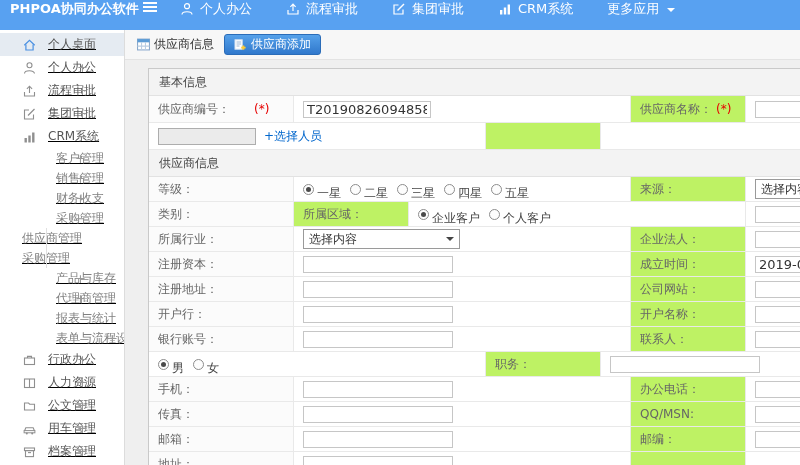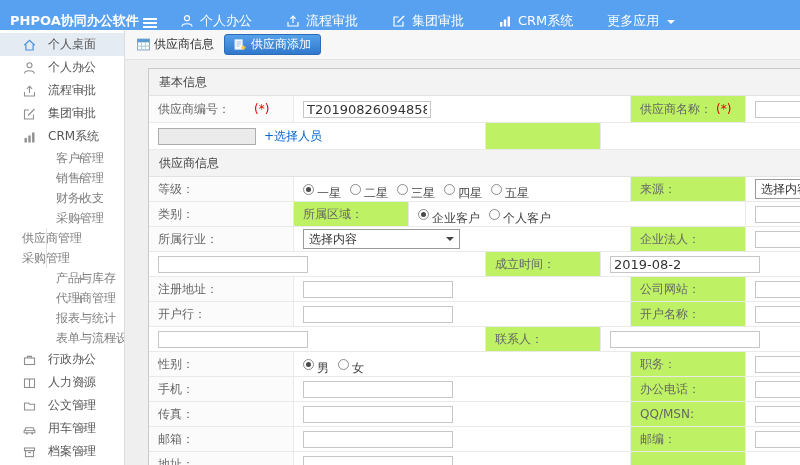--- a/index.html
+++ b/index.html
@@ -1,29 +1,29 @@
 <!DOCTYPE html>
 <html><head>
 <meta charset="utf-8">
 <style>
   * { margin:0; padding:0; box-sizing:border-box; }
   html,body { width:800px; height:465px; overflow:hidden;
     font-family:"DejaVu Sans","Liberation Sans",sans-serif; font-size:12px; }
 
   
-  .topbar { height:30px; background:#58a1f1; display:flex; align-items:flex-end; color:#fff; }
+  .topbar { height:30px; background:#58a1f1; display:flex; align-items:flex-start; color:#fff; }
   .logo { width:128px; padding-left:10px; font-weight:bold; font-size:13px; white-space:nowrap; }
   .hamburger { margin:0 22px 0 14px; cursor:pointer; display:flex; }
   .tb-item { display:flex; align-items:center; gap:6px; margin-right:34px; font-size:13px; cursor:pointer; white-space:nowrap; }
   .tbicon { display:flex; }
   .caret { width:0; height:0; border:4px solid transparent; border-top-color:#fff; margin:5px 0 0 2px; }
 
   
   .main { display:flex; height:435px; }
-  .sidebar { width:125px; background:#fff; border-right:1px solid #dcdcdc; padding-top:3px; overflow:hidden; flex:none; }
+  .sidebar { width:125px; background:#fff; border-right:1px solid #dcdcdc; padding-top:3px; overflow:hidden; flex:none;text-decoration:underline; }
   .sitem { height:23px; display:flex; align-items:center; padding-left:22px; color:#555; position:relative; cursor:pointer; white-space:nowrap; }
   .sitem.active { background:#e5ebf2; }
   .sicon { width:16px; margin-right:10px; display:flex; flex:none; }
   .sexp { position:absolute; right:36px; color:#999; font-size:13px; }
   .lv1 { height:20px; padding-left:56px; color:#808080; }
   .lv1 .sexp { right:38px; }
   .lv2 { height:20px; color:#808080; }
   .lv2::before { content:""; position:absolute; left:46px; top:0; bottom:0; width:1px; background:#e0e0e0; }
 
   .content { flex:1; background:#efefef; overflow:hidden; }
@@ -384,20 +384,23 @@
         </div>
         <div class="cell c3">
             <span>企业法人：</span>
           </div>
         <div class="cell c4">
             <input class="txt" type="text" value="" style="">
           </div>
       </div>
 
       <div class="frow r25">
+        <div class="cell c1">
+            <span>注册资本：</span>
+          </div>
         <div class="cell c2">
             <input class="txt" type="text" value="" style="">
           </div>
         <div class="cell c3">
             <span>成立时间：</span>
           </div>
         <div class="cell c4">
             <input class="txt" type="text" value="2019-08-2" style="">
           </div>
       </div>
@@ -426,35 +429,35 @@
           </div>
         <div class="cell c3">
             <span>开户名称：</span>
           </div>
         <div class="cell c4">
             <input class="txt" type="text" value="" style="">
           </div>
       </div>
 
       <div class="frow r25">
+        <div class="cell c1">
+            <span>银行账号：</span>
+          </div>
         <div class="cell c2">
             <input class="txt" type="text" value="" style="">
           </div>
         <div class="cell c3">
             <span>联系人：</span>
           </div>
         <div class="cell c4">
             <input class="txt" type="text" value="" style="">
           </div>
       </div>
 
       <div class="frow r25">
-        <div class="cell c1">
-            <span>性别：</span>
-          </div>
         <div class="cell c2">
           <span class="radios">
             <span class="radio checked"></span>
               <span class="rlab">男</span>
             <span class="radio"></span>
               <span class="rlab">女</span>
           </span>
         </div>
         <div class="cell c3">
             <span>职务：</span>

